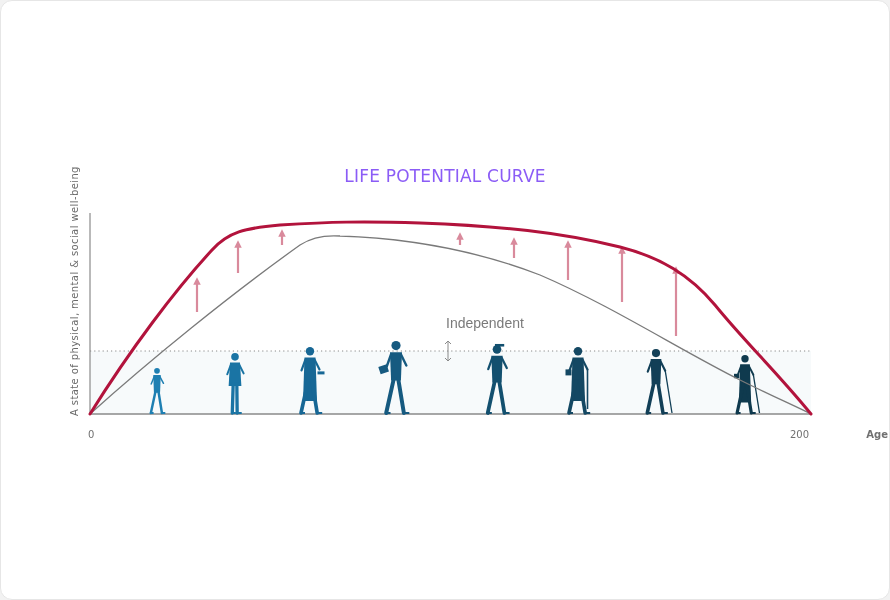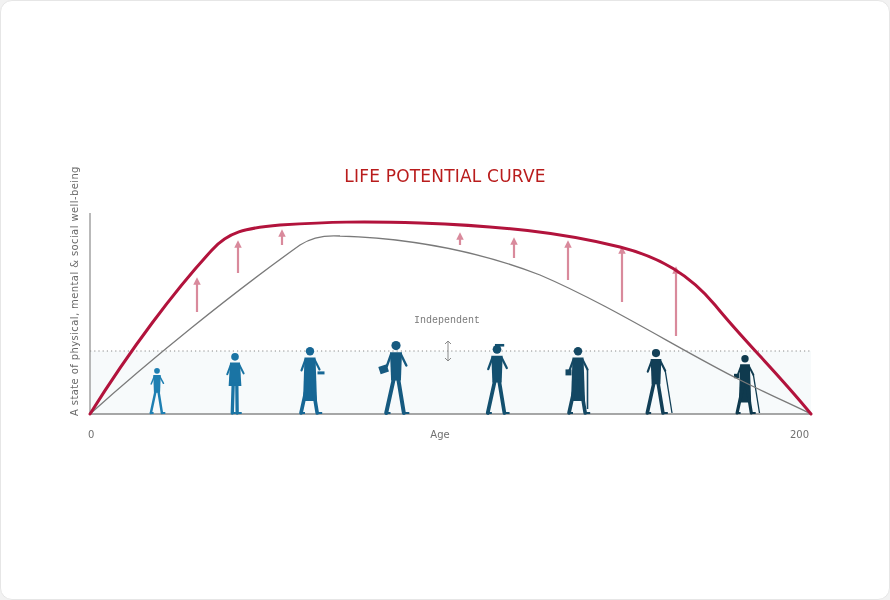--- a/index.html
+++ b/index.html
@@ -3,39 +3,39 @@
   <meta charset="utf-8">
   <style>
     html, body { margin: 0; padding: 0; background: #f2f2f2; }
     body { width: 890px; height: 600px; overflow: hidden; }
     .card {
       position: absolute; left: 0; top: 0; width: 888px; height: 598px;
       background: #ffffff; border: 1px solid #e6e6e6; border-radius: 12px;
     }
     .title {
       position: absolute; left: 0; width: 890px; top: 166px; text-align: center;
-      font-family: "DejaVu Sans", sans-serif; font-size: 17px; color: #b91c1c;
+      font-family: "DejaVu Sans", sans-serif; font-size: 17px; color: #8b5cf6;
       letter-spacing: 0.2px;
     }
     .ylabel {
       position: absolute; left: 74px; top: 316px; transform-origin: 0 0;
       transform: rotate(-90deg) translate(-100px, -5px);
       font-family: "DejaVu Sans", sans-serif; font-size: 10px; color: #6a6a6a;
       white-space: nowrap; letter-spacing: 0.4px;
     }
     .tick {
       position: absolute; top: 429px; font-family: "DejaVu Sans", sans-serif;
       font-size: 10px; color: #707070;
     }
     .xlabel {
-      position: absolute; top: 429px; left: 0; width: 880px; text-align: center;
-      font-family: "DejaVu Sans", sans-serif; font-size: 10px; color: #707070;
+      position: absolute; top: 429px; left: 8px; width: 880px; text-align: right;
+      font-family: "DejaVu Sans", sans-serif; font-size: 10px; color: #707070; font-weight: bold;
     }
     .zone-label {
-      position: absolute; font-family: Liberation Mono, monospace; font-size: 10px; color: #7a7a7a;
+      position: absolute; font-family: Liberation Sans, sans-serif; font-size: 14px; color: #7a7a7a; margin-left: 32px;
     }
     svg { position: absolute; left: 0; top: 0; }
   </style>
 </head>
 <body>
 
 <div class="card"></div>
 
 <div class="title">LIFE POTENTIAL CURVE</div>
 <div class="ylabel">A state of physical, mental &amp; social well-being</div>

